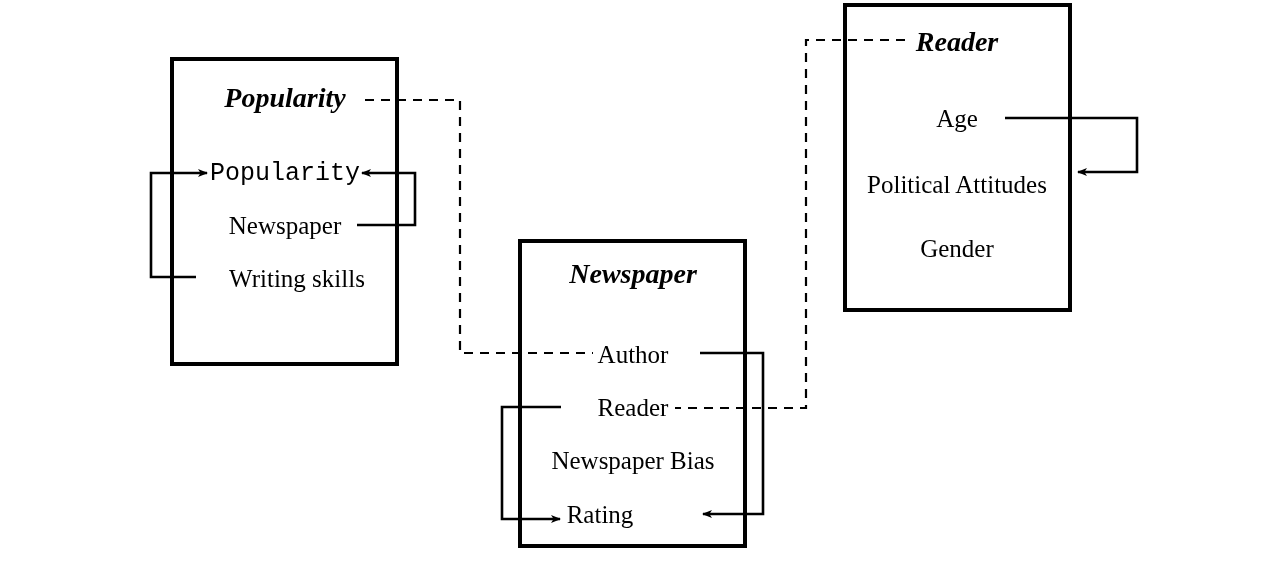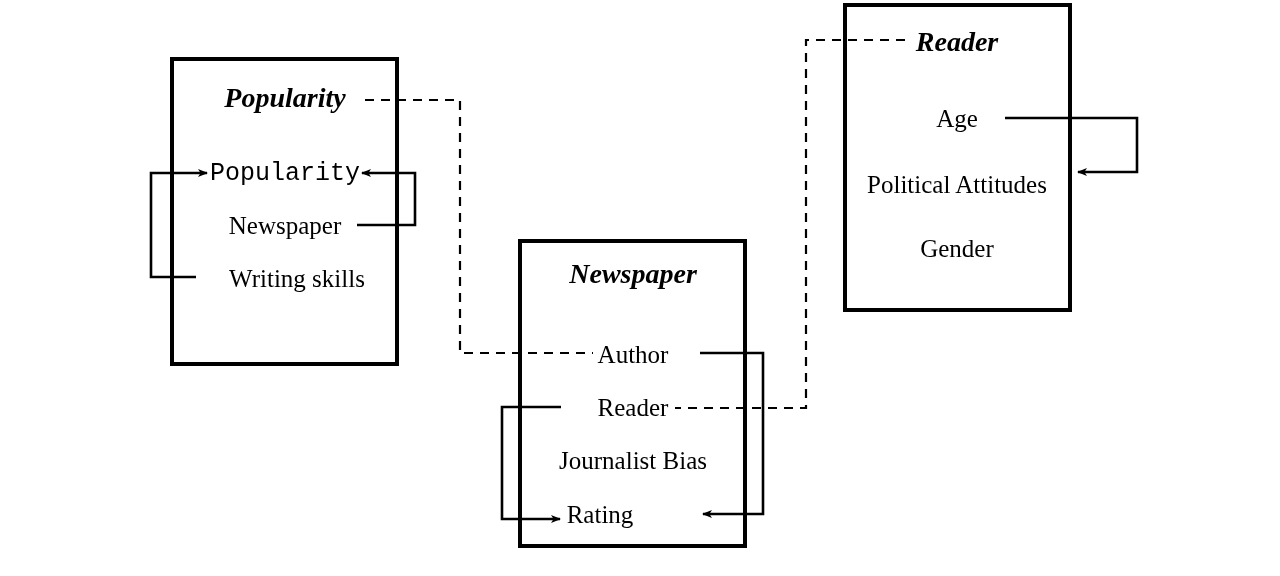--- a/index.html
+++ b/index.html
@@ -79,21 +79,21 @@
   <div id="entities-layer">
       <div class="entity-box" style="left: 170px; top: 57px; width: 229px; height: 309px; border-color: rgb(0, 0, 0);"></div>
       <div class="entity-title centered" style="left: 285px; top: 84px;">Popularity</div>
       <div class="attr centered" style="left: 285px; top: 161px; font-family: Liberation Mono, monospace;">Popularity</div>
       <div class="attr centered" style="left: 285px; top: 213px;">Newspaper</div>
       <div class="attr centered" style="left: 285px; top: 266px; margin-left: 12px;">Writing skills</div>
       <div class="entity-box" style="left: 518px; top: 239px; width: 229px; height: 309px; border-color: rgb(0, 0, 0);"></div>
       <div class="entity-title centered" style="left: 633px; top: 260px;">Newspaper</div>
       <div class="attr centered key" style="left: 633px; top: 342px;">Author</div>
       <div class="attr centered key" style="left: 633px; top: 395px;">Reader</div>
-      <div class="attr centered" style="left: 633px; top: 448px;">Journalist Bias</div>
+      <div class="attr centered" style="left: 633px; top: 448px;">Newspaper Bias</div>
       <div class="attr centered" style="left: 600px; top: 502px;">Rating</div>
       <div class="entity-box" style="left: 843px; top: 3px; width: 229px; height: 309px; border-color: rgb(0, 0, 0);"></div>
       <div class="entity-title centered" style="left: 957px; top: 28px;">Reader</div>
       <div class="attr centered" style="left: 957px; top: 106px;">Age</div>
       <div class="attr centered" style="left: 957px; top: 172px;">Political Attitudes</div>
       <div class="attr centered" style="left: 957px; top: 196px; margin-top: 40px;">Gender</div>
     </div>
 
 </div>
 

